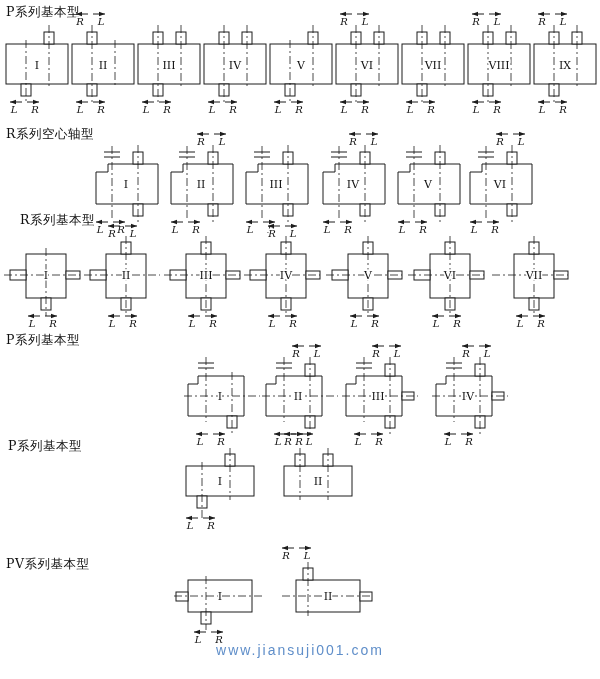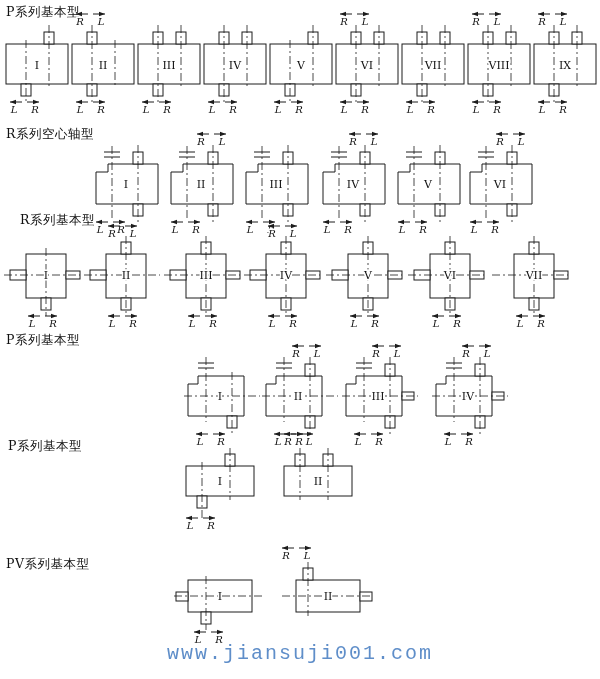--- a/index.html
+++ b/index.html
@@ -1,21 +1,21 @@
 <!DOCTYPE html>
 <html><head>
 <meta charset="utf-8">
 <style>
   html,body{margin:0;padding:0;background:#fff;}
   #page{position:relative;width:600px;height:679px;background:#fff;overflow:hidden;
         font-family:"DejaVu Sans",sans-serif;}
   .row-label{position:absolute;font-family:"DejaVu Serif",serif;font-size:12.5px;
              color:#111;letter-spacing:0.5px;white-space:nowrap;}
   #watermark{position:absolute;left:0;right:0;top:642px;text-align:center;
-             font-family:Liberation Mono, monospace;font-size:20px;letter-spacing:2px;}
+             font-family:Liberation Sans, sans-serif;font-size:14px;letter-spacing:2px;}
   svg.diagram{position:absolute;overflow:visible;}
 </style>
 </head>
 <body>
 
 <div id="page">
   <div class="row-label" style="left:6px;top:4px">P系列基本型</div>
   <div class="row-label" style="left:6px;top:126px">R系列空心轴型</div>
   <div class="row-label" style="left:20px;top:212px">R系列基本型</div>
   <div class="row-label" style="left:6px;top:332px">P系列基本型</div>

